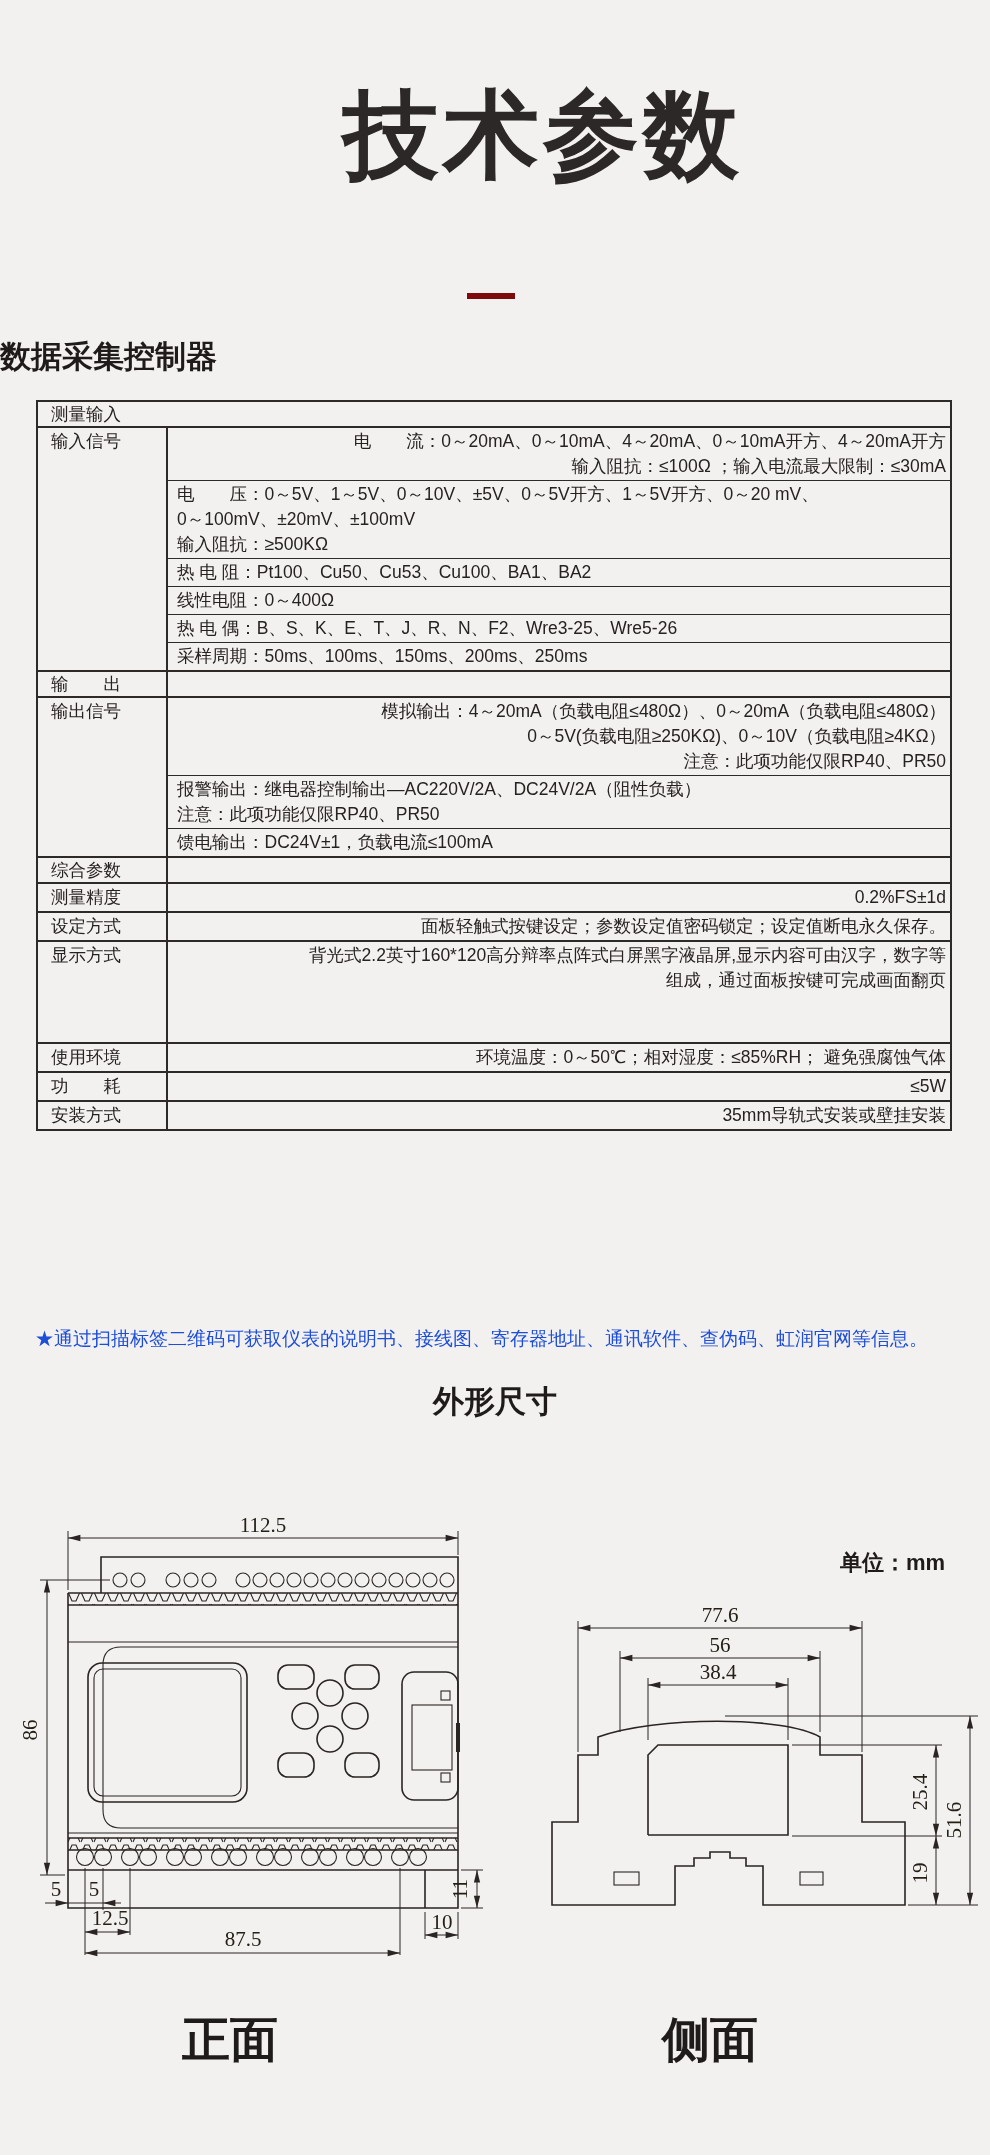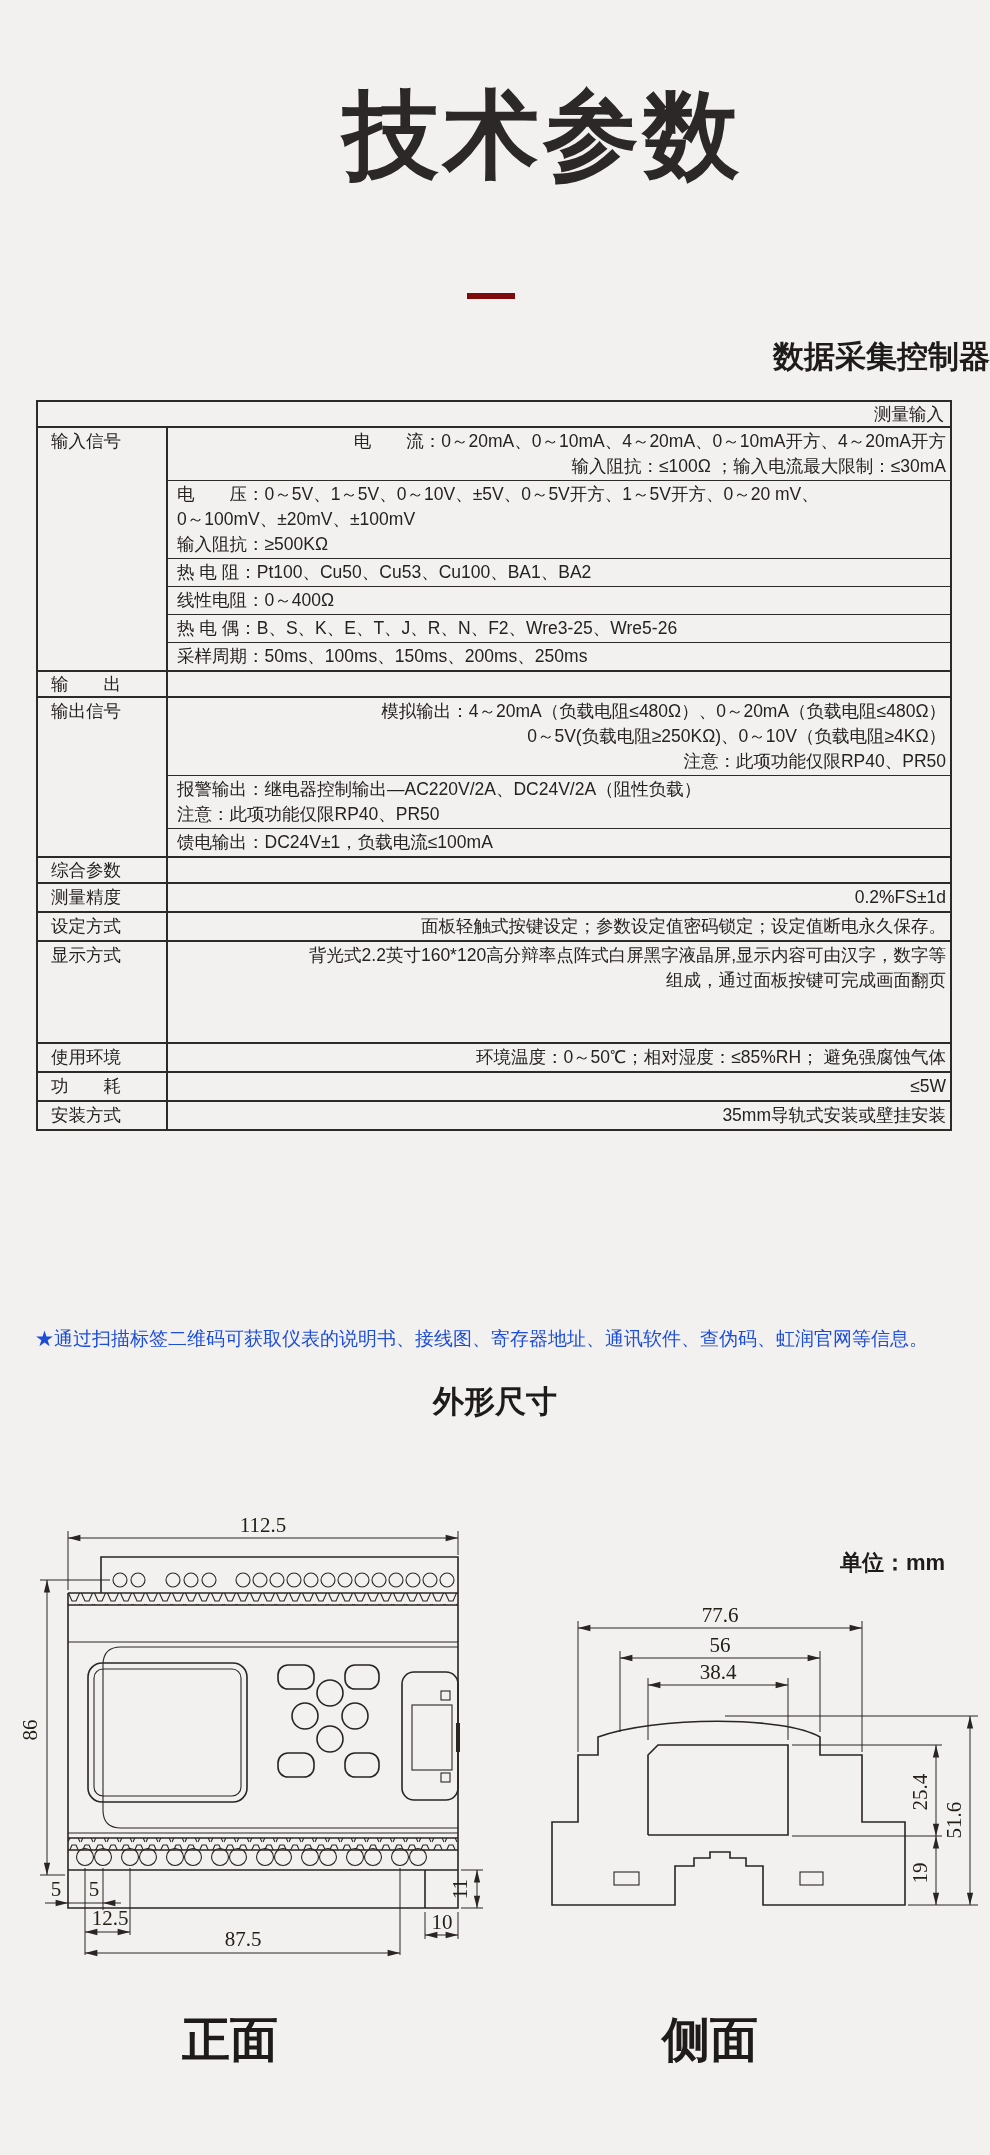--- a/index.html
+++ b/index.html
@@ -1,27 +1,27 @@
 <!DOCTYPE html>
 <html><head>
 <meta charset="utf-8">
 <style>
   html,body{margin:0;padding:0;background:#f3f1f0;}
   .page{position:relative;width:990px;height:2155px;background:#f3f1f0;overflow:hidden;
         font-family:"Liberation Sans",sans-serif;color:#262220;}
   .big-title{position:absolute;top:72px;left:0;width:990px;text-align:center;
              font-size:96px;font-weight:900;letter-spacing:4px;color:#2b2827;padding-left:48px;}
   .red-dash{position:absolute;top:293px;left:467px;width:48px;height:6px;background:#7d0b0b;}
-  .subtitle{position:absolute;top:336px;left:0;width:990px;text-align:right;
+  .subtitle{position:absolute;top:336px;left:0;width:990px;text-align:left;
             font-size:31px;font-weight:700;color:#1e1b1a;}
   
   .spec-table{position:absolute;left:36px;top:400px;width:916px;border:2.5px solid #2e2a27;
               background:#f3f1f0;font-size:17.5px;box-sizing:border-box;}
   .t-row{display:flex;border-top:2px solid #2e2a27;}
-  .t-row:first-child{border-top:none;text-align:right;}
+  .t-row:first-child{border-top:none;}
   .t-label{width:130px;flex:0 0 130px;padding:1px 6px 1px 13px;border-right:2px solid #2e2a27;
            box-sizing:border-box;line-height:24px;}
   .t-label.t-wide{width:100%;flex:1 1 auto;border-right:none;}
   .t-content{flex:1;min-width:0;}
   .t-group{padding:1px 4px 1px 9px;border-top:1.5px solid #2e2a27;}
   .t-group:first-child{border-top:none;text-align:right;}
   .t-line{line-height:25px;white-space:nowrap;}
   .t-sec .t-label{line-height:22px;}
   
   .star-note{position:absolute;left:35px;top:1326px;width:930px;font-size:19px;font-weight:400;

